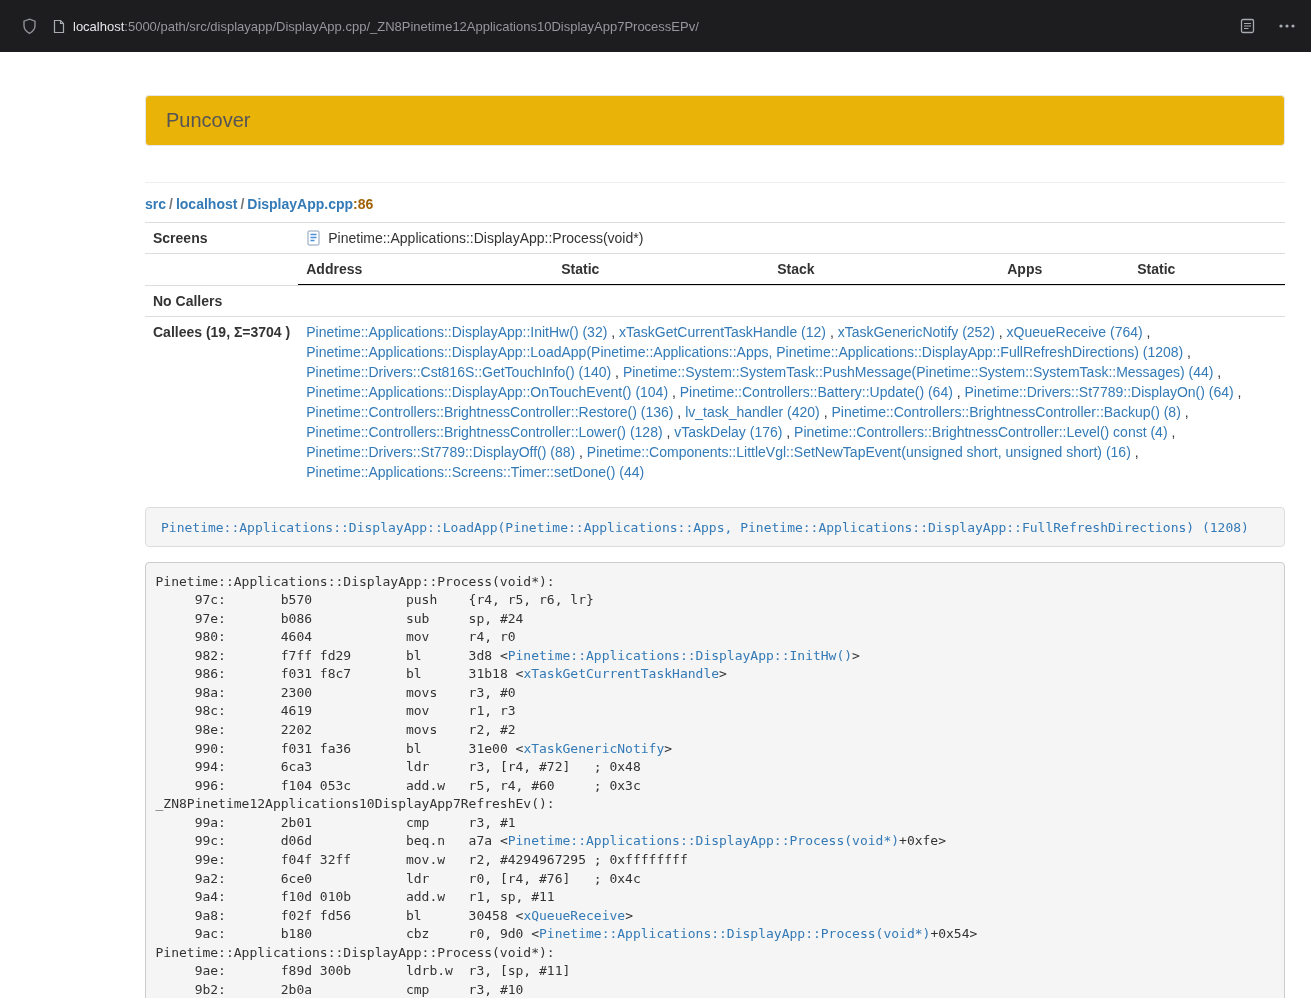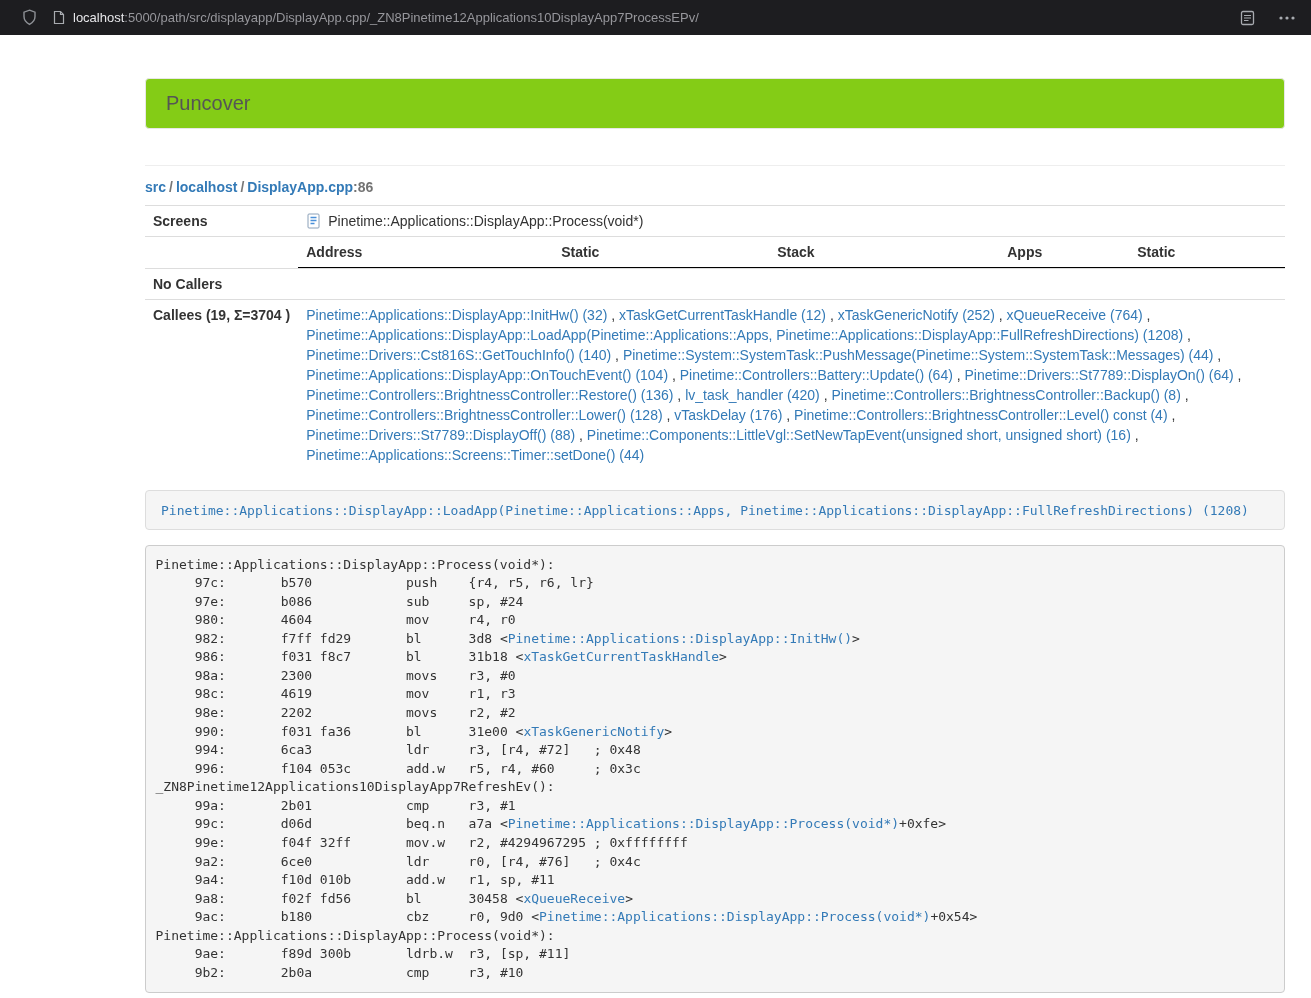--- a/index.html
+++ b/index.html
@@ -7,50 +7,50 @@
   body {
     overflow: hidden;
     background: #ffffff;
     font-family: "Liberation Sans", sans-serif;
     color: #333;
   }
   a { color: #337ab7; text-decoration: none; cursor: pointer; }
 
   
   .topbar {
-    height: 35px;
+    height: 52px;
     background: #1d1d20;
     display: flex;
     align-items: center;
     padding: 0 16px 0 22px;
   }
   .tb-icon { display: inline-flex; align-items: center; justify-content: center; }
   .tb-icon svg { display: block; }
   .urlbar { display: flex; align-items: center; margin-left: 16px; min-width: 0; }
   .url-text { font-size: 13px; color: #96969b; margin-left: 8px; white-space: nowrap; }
   .url-text .host { color: #e7e7ea; }
   .tb-right { margin-left: auto; display: flex; align-items: center; gap: 24px; }
 
   
   .container { width: 1140px; margin-left: 145px; }
 
   .brand-panel {
     margin-top: 43px;
-    background: #84cc16;
+    background: #eab308;
     border: 1px solid #e7e7e7;
     border-radius: 4px;
     padding: 13px 20px;
   }
   .brand { font-size: 20px; color: #555; display: inline-block; }
 
   hr.divider { border: none; border-top: 1px solid #eee; margin: 36px 0 0 0; }
 
   .breadcrumb { margin: 13px 0 10px 0; font-size: 14px; font-weight: bold; }
   .breadcrumb .sep { color: #777; margin: 0 3px; }
-  .breadcrumb .lineno { color: #737373; }
+  .breadcrumb .lineno { color: #a16207; }
 
   
   table.fn-table { width: 100%; border-collapse: collapse; font-size: 14px; margin-bottom: 20px; }
   table.fn-table > tbody > tr > th,
   table.fn-table > tbody > tr > td {
     border-top: 1px solid #ddd;
     padding: 5px 8px;
     text-align: left;
     vertical-align: top;
     line-height: 20px;

